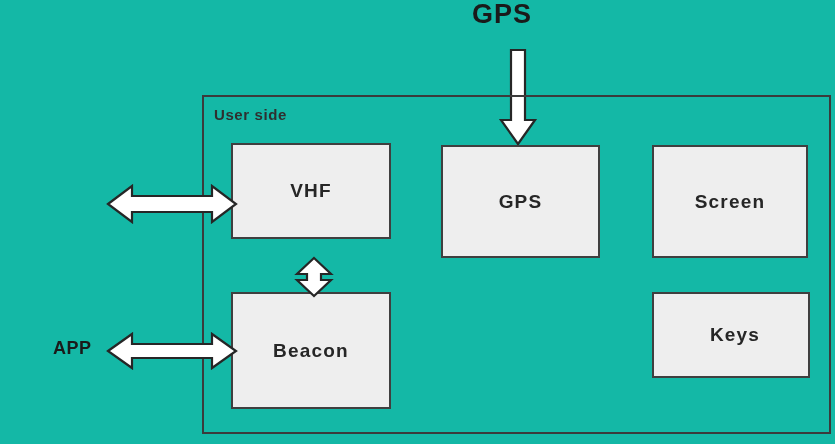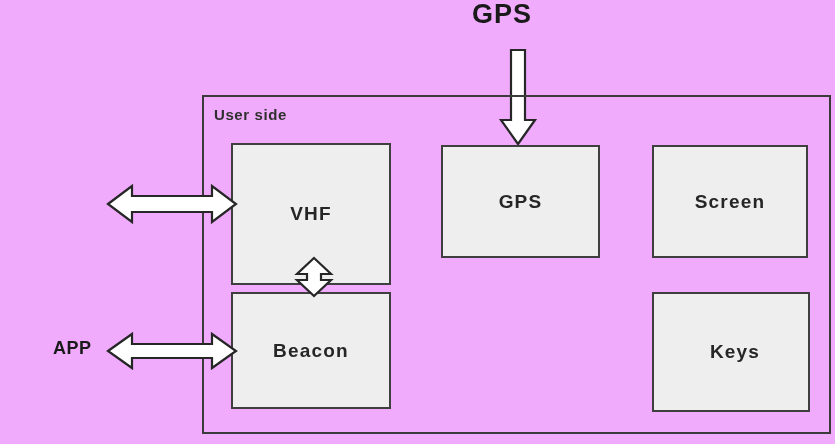--- a/index.html
+++ b/index.html
@@ -5,21 +5,21 @@
 <style>
   html, body {
     margin: 0;
     padding: 0;
     background: #ffffff;
   }
   #canvas {
     position: relative;
     width: 835px;
     height: 444px;
-    background: #f0abfc;
+    background: #14b8a6;
     overflow: hidden;
     font-family: "Liberation Sans", sans-serif;
   }
 
   
   .outer-box {
     position: absolute;
     left: 202px;
     top: 95px;
     width: 629px;
@@ -50,25 +50,25 @@
     justify-content: center;
   }
   .module-label {
     font-size: 19px;
     font-weight: bold;
     color: #262626;
     letter-spacing: 1.2px;
     white-space: nowrap;
   }
 
-  #mod-vhf    { left: 231px; top: 143px; width: 160px; height: 142px; }
+  #mod-vhf    { left: 231px; top: 143px; width: 160px; height: 96px; }
   #mod-beacon { left: 231px; top: 292px; width: 160px; height: 117px; text-align: right; }
   #mod-gps    { left: 441px; top: 145px; width: 159px; height: 113px; }
   #mod-screen { left: 652px; top: 145px; width: 156px; height: 113px; }
-  #mod-keys   { left: 652px; top: 292px; width: 158px; height: 120px; padding-left: 8px; }
+  #mod-keys   { left: 652px; top: 292px; width: 158px; height: 86px; padding-left: 8px; }
 
   
   .ext-label {
     position: absolute;
     font-weight: bold;
     color: #1a1a1a;
     white-space: nowrap;
   }
   #label-gps-top {
     left: 472px;

